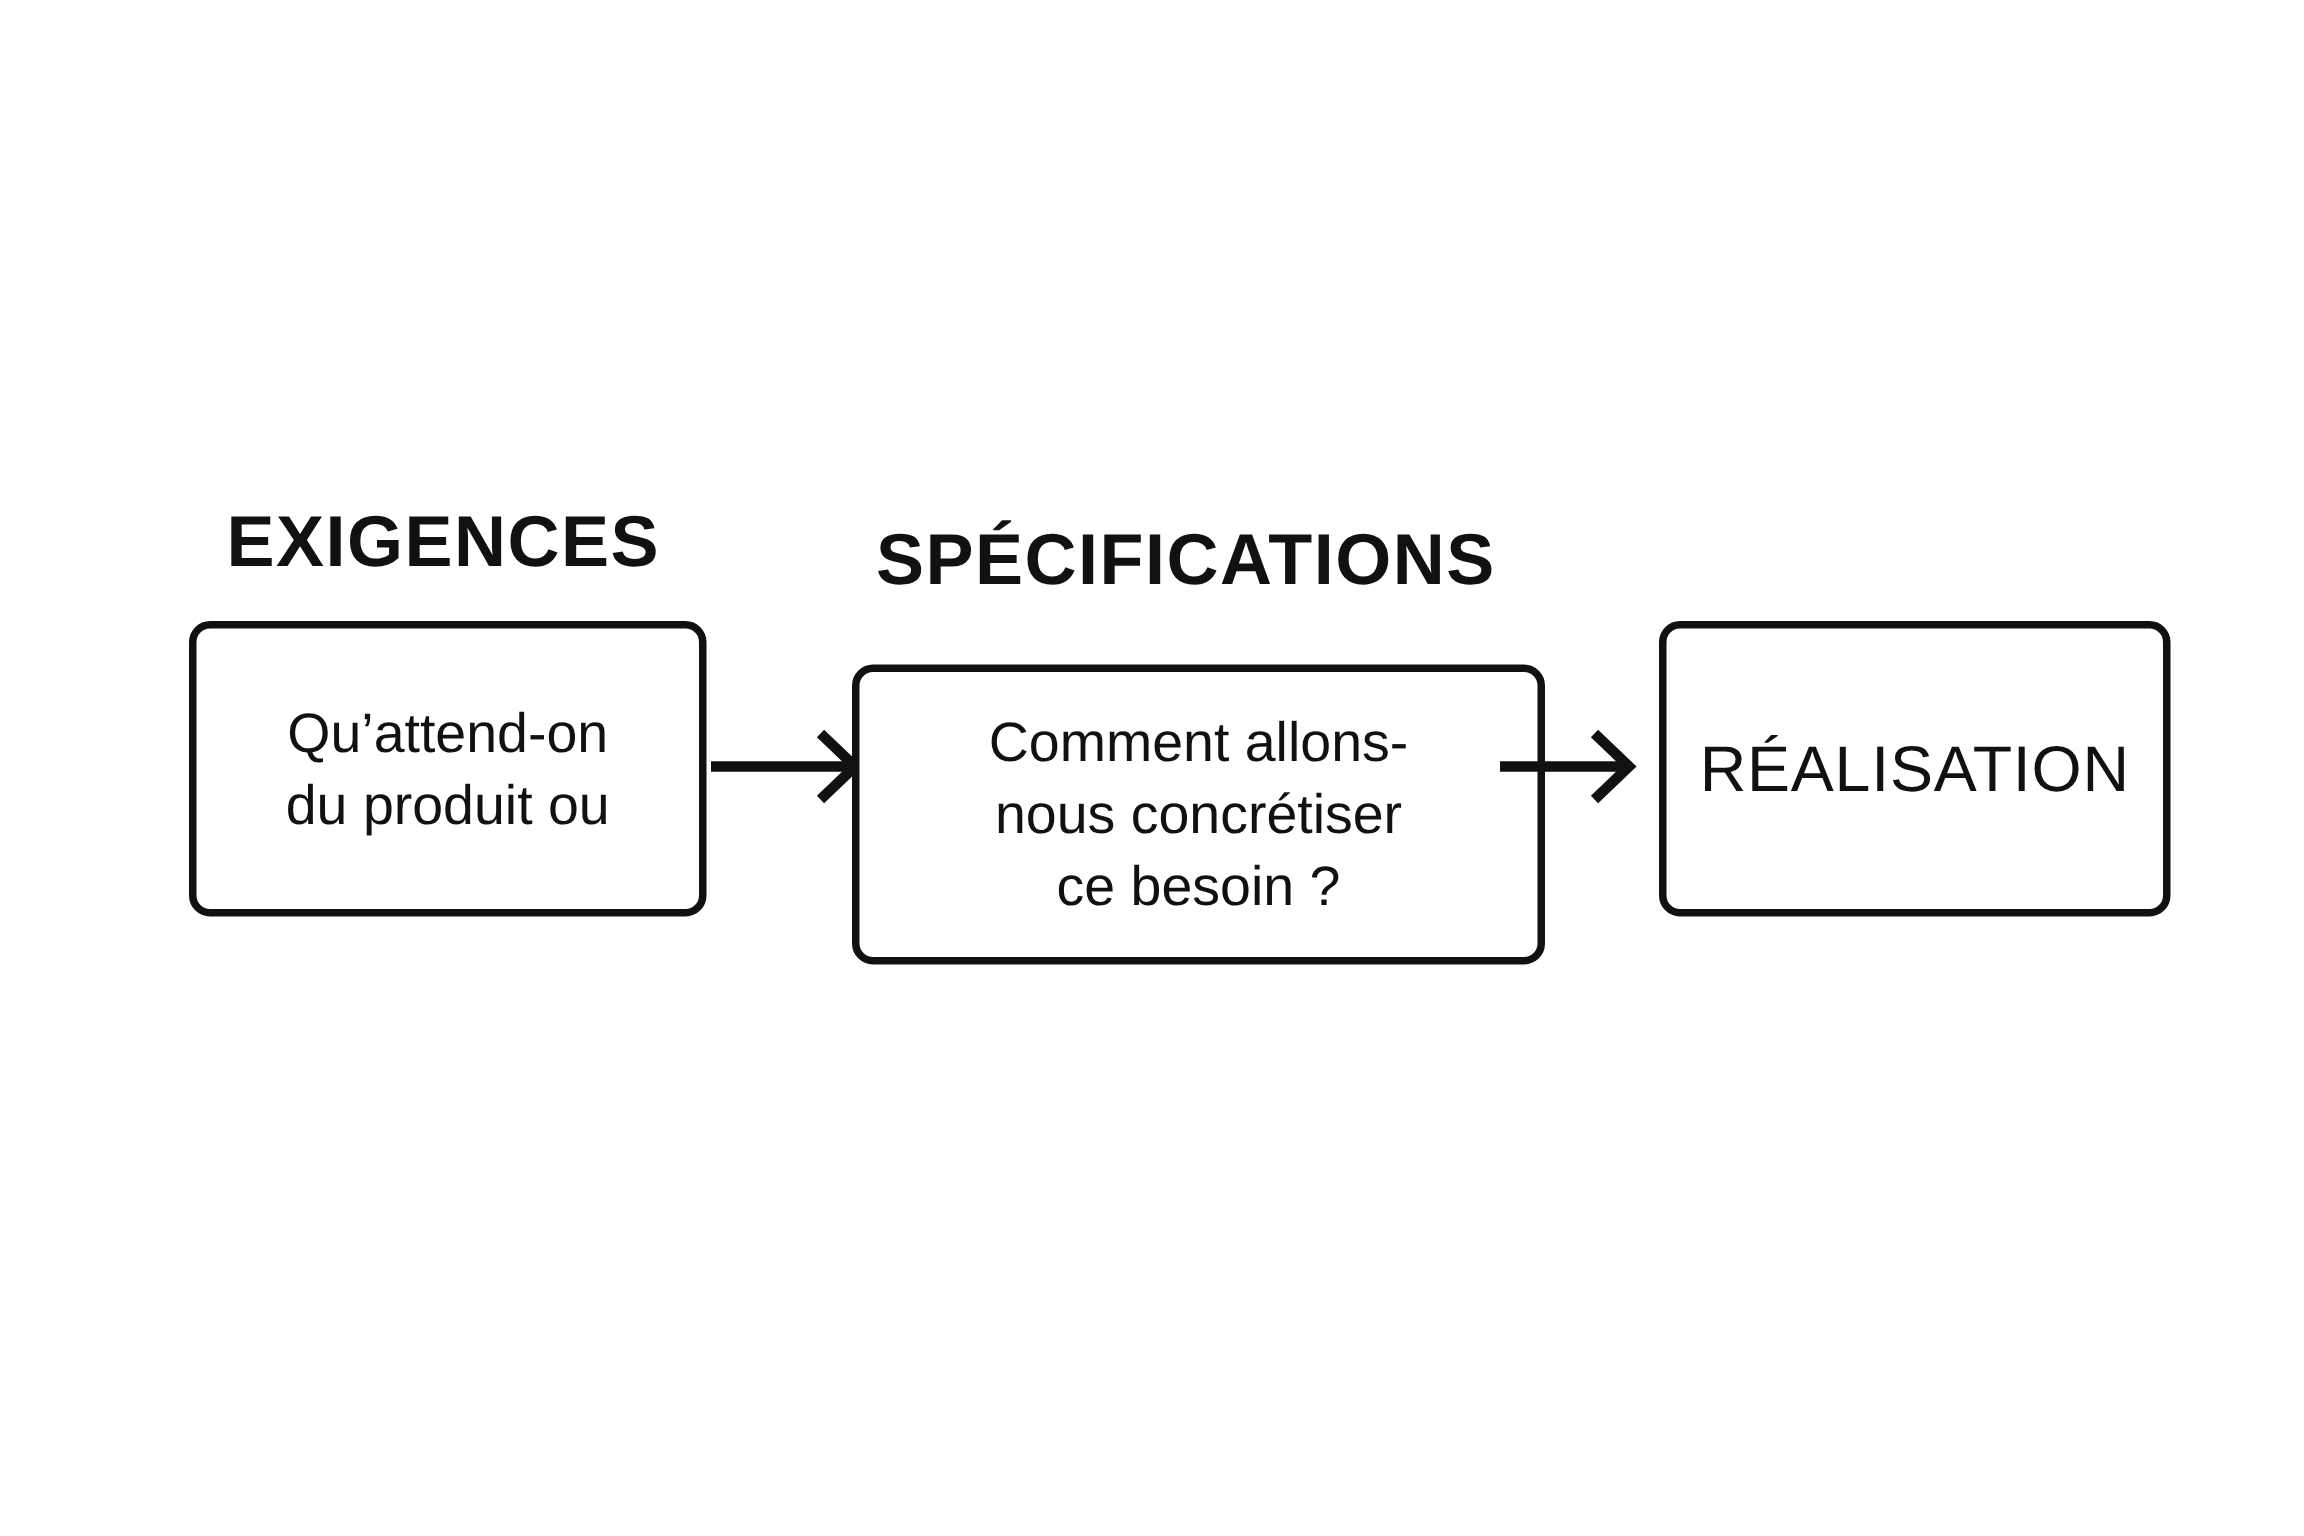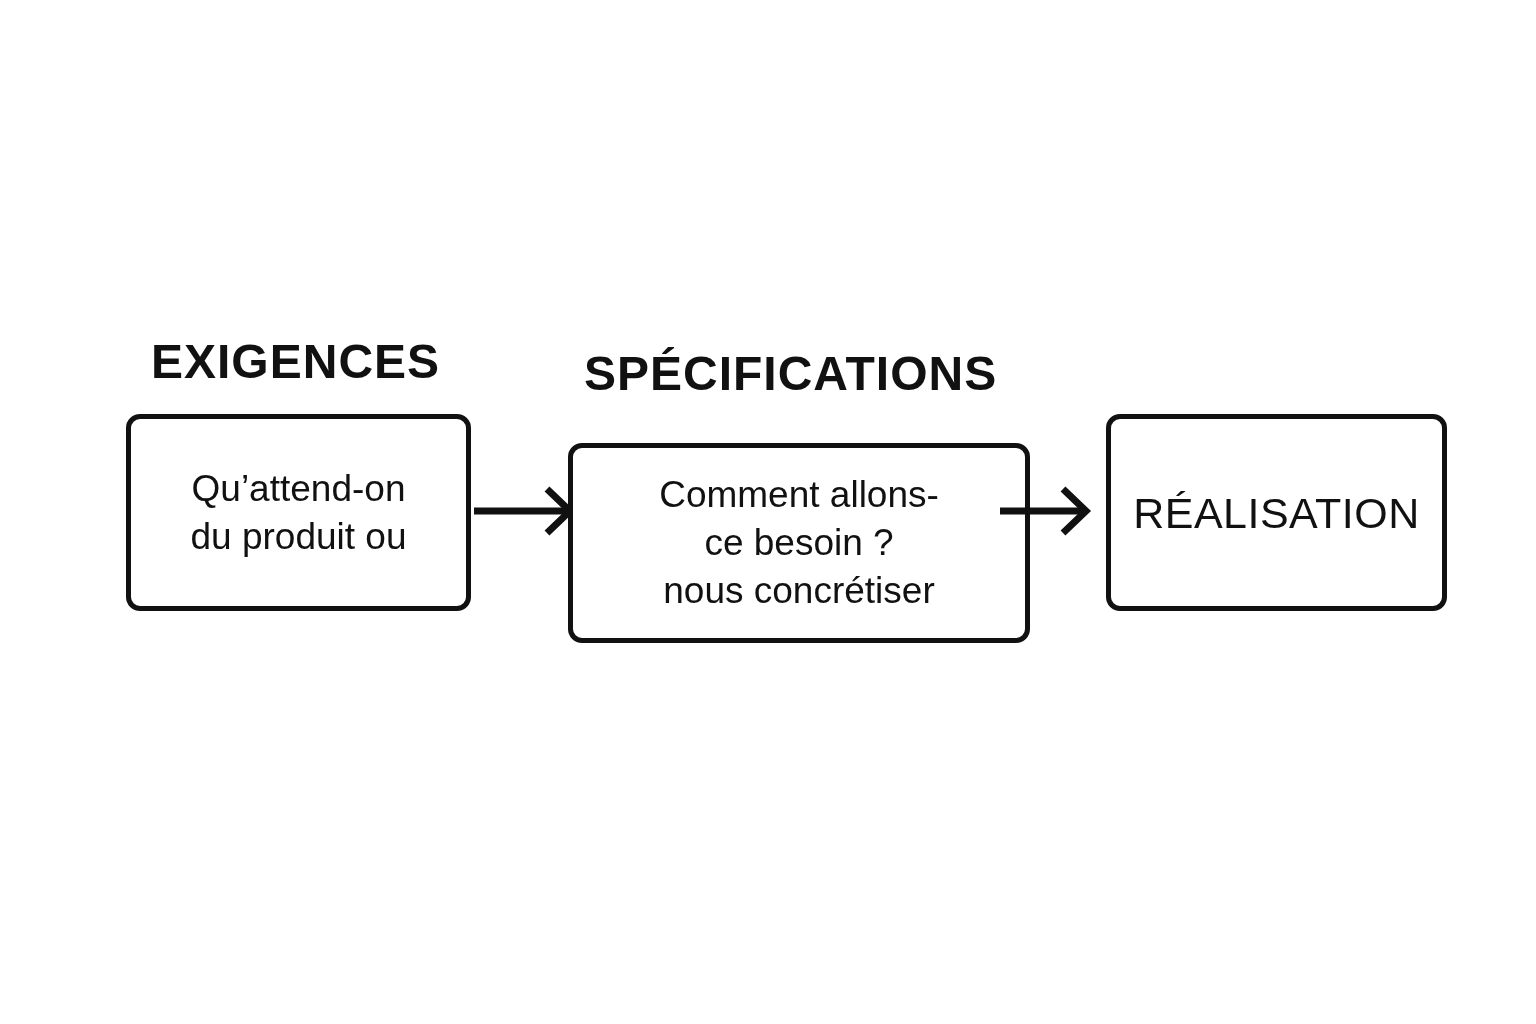--- a/index.html
+++ b/index.html
@@ -87,22 +87,22 @@
     <div class="box-line">du produit ou</div>
   </div>
 
   <svg class="flow-arrow" id="arrow-1" width="106" height="56" viewBox="0 0 106 56">
     <line x1="4" y1="28" x2="95" y2="28"></line>
     <polyline points="77,6 100,28 77,50"></polyline>
   </svg>
 
   <div class="flow-box" id="box-specifications">
     <div class="box-line">Comment allons-</div>
+    <div class="box-line">nous concrétiser</div>
     <div class="box-line">ce besoin ?</div>
-    <div class="box-line">nous concrétiser</div>
   </div>
 
   <svg class="flow-arrow" id="arrow-2" width="96" height="56" viewBox="0 0 96 56">
     <line x1="4" y1="28" x2="85" y2="28"></line>
     <polyline points="67,6 90,28 67,50"></polyline>
   </svg>
 
   <div class="flow-box" id="box-realisation">
     <div class="box-line caps">RÉALISATION</div>
   </div>

